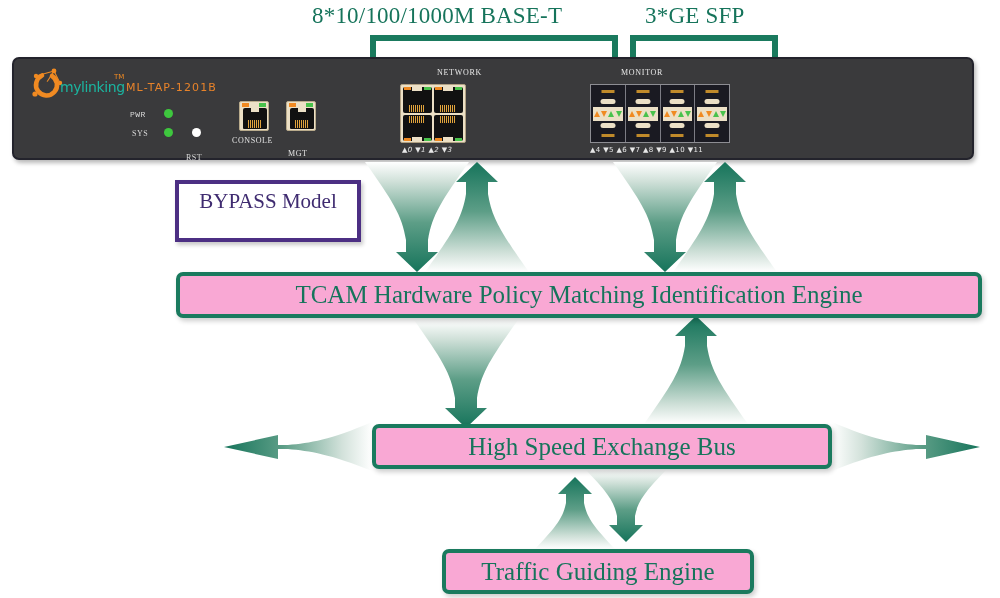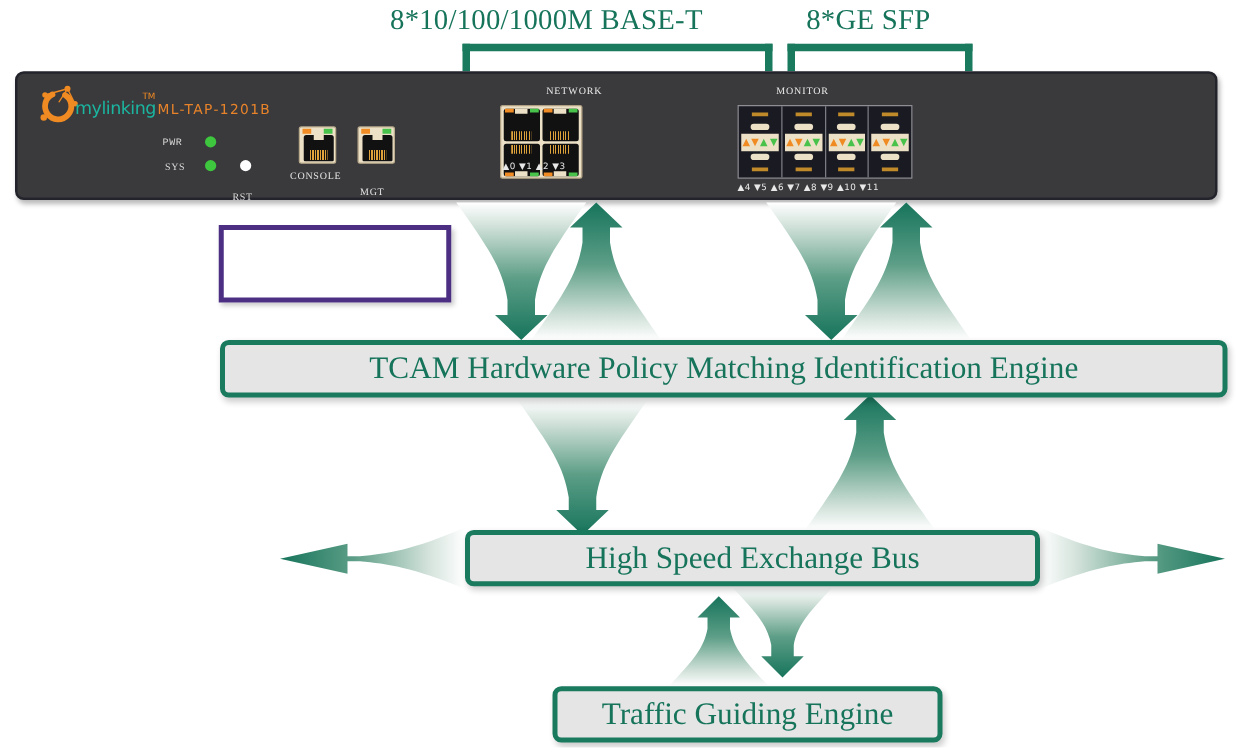--- a/index.html
+++ b/index.html
@@ -217,21 +217,21 @@
   .q-gr { background: #49c24c; }
 
   .port-nums {
     position: absolute;
     color: #e8e8e8;
     font-family: "DejaVu Sans", sans-serif;
     font-size: 7px;
     letter-spacing: 0.4px;
     white-space: nowrap;
   }
-  #nums-network { left: 388px; top: 70px; }
+  #nums-network { left: 388px; top: 87px; font-style: italic; }
   #nums-monitor { left: 576px; top: 87px; }
 
   
   #sfp-block {
     position: absolute;
     left: 576px;
     top: 25px;
     width: 140px;
     height: 59px;
     background: #1a1a22;
@@ -300,21 +300,21 @@
     font-size: 21px;
     line-height: 26px;
     text-align: center;
     padding-top: 4px;
     box-shadow: 2px 3px 4px rgba(0,0,0,0.22);
   }
 
   
   .proc-box {
     position: absolute;
-    background: #e5e5e5;
+    background: #f9a8d4;
     border: 4px solid #1a7a5e;
     border-radius: 7px;
     box-sizing: border-box;
     color: #16745b;
     font-family: "Liberation Serif", serif;
     text-align: center;
     display: flex;
     align-items: center;
     justify-content: center;
     box-shadow: 2px 3px 5px rgba(0,0,0,0.20);
@@ -342,21 +342,21 @@
     left: 0; top: 0;
     width: 1000px; height: 598px;
     pointer-events: none;
     z-index: 1;
   }
 </style>
 </head>
 <body>
 
 <div class="top-label" id="label-base-t">8*10/100/1000M BASE-T</div>
-<div class="top-label" id="label-sfp">8*GE SFP</div>
+<div class="top-label" id="label-sfp">3*GE SFP</div>
 <div class="bracket" id="bracket-base-t"></div>
 <div class="bracket" id="bracket-sfp"></div>
 
 <div id="device">
 
   <div id="logo-block">
     <svg id="logo-mark" viewBox="0 0 34 32">
       <circle cx="24" cy="4" r="2.4" fill="#f08a22"></circle>
       <circle cx="6" cy="9" r="2.2" fill="#f08a22"></circle>
       <circle cx="30" cy="16" r="2.2" fill="#f08a22"></circle>
@@ -540,17 +540,18 @@
   <g>
     <path d="M 535,549 C 556,527 563,518 566,503 L 566,494 L 558,494 L 575,477 L 592,494 L 584,494 L 584,503 C 587,518 594,527 615,549 Z" fill="url(#gUp)"></path>
   </g>
 
   <g>
     <path d="M 586,470 C 607,492 614,501 617,516 L 617,525 L 609,525 L 626,542 L 643,525 L 635,525 L 635,516 C 638,501 645,492 666,470 Z" fill="url(#gDown)"></path>
   </g>
 </svg>
 
 <div id="bypass-box">
+  <div>BYPASS Model</div>
 </div>
 
 <div class="proc-box" id="box-tcam">TCAM Hardware Policy Matching Identification Engine</div>
 <div class="proc-box" id="box-bus">High Speed Exchange Bus</div>
 <div class="proc-box" id="box-traffic">Traffic Guiding Engine</div>
 
 </body></html>

